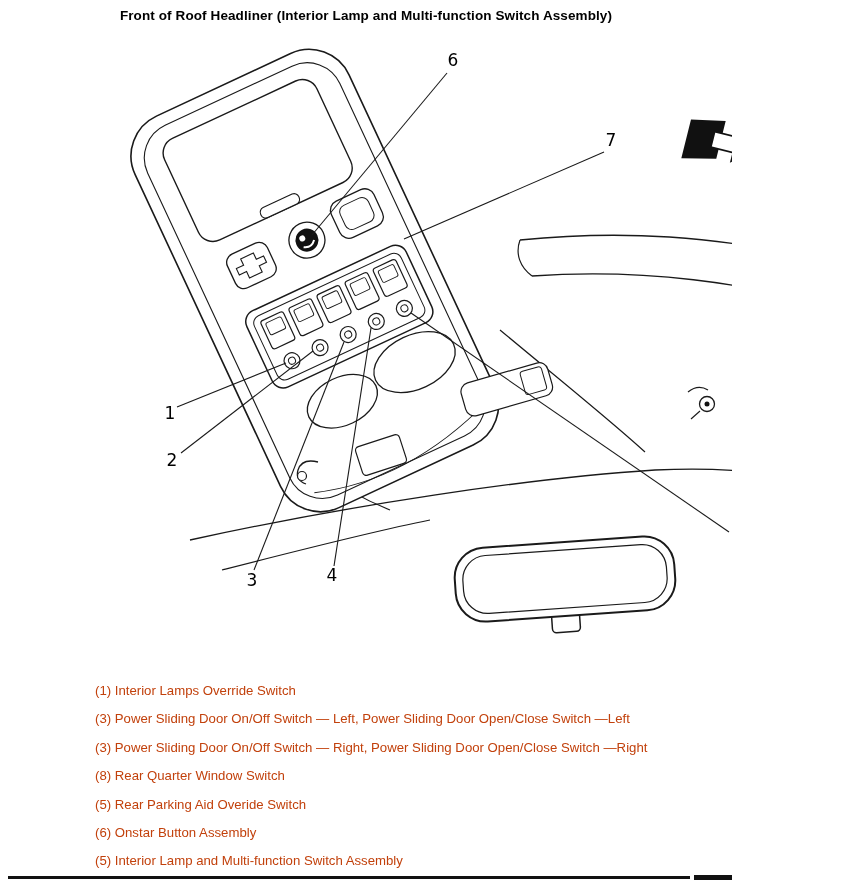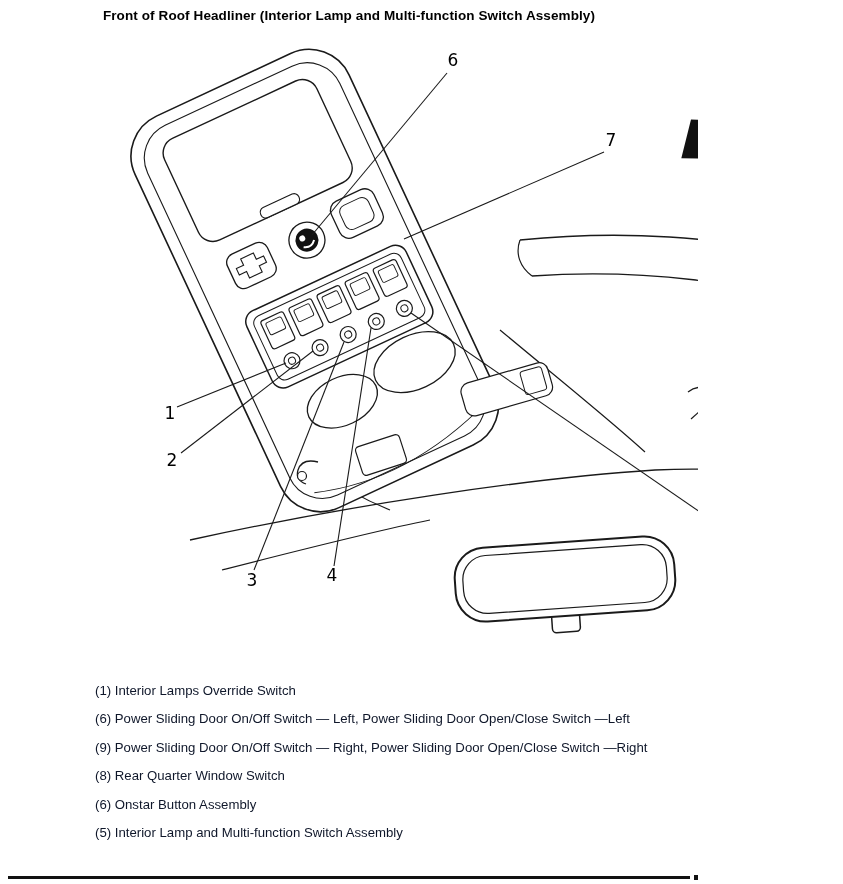--- a/index.html
+++ b/index.html
@@ -1,23 +1,23 @@
 <!DOCTYPE html>
 <html><head>
 <meta charset="utf-8">
 <style>
   html,body{margin:0;padding:0;background:#fff;}
   .page{position:relative;width:698px;height:884px;background:#ffffff;overflow:hidden;
-        font-family:"Liberation Sans",sans-serif;color:#111;}
+        font-family:"Liberation Sans",sans-serif;color:#111;padding-left:34px;}
   .title{position:absolute;top:8px;left:0;width:100%;text-align:center;
          font-weight:bold;font-size:13.5px;color:#000;letter-spacing:.1px;}
   svg.diagram{position:absolute;left:0;top:0;width:843px;height:884px;}
   svg.diagram .ln{stroke:#1a1a1a;fill:none;}
   svg.diagram text.callout{font-family:"DejaVu Sans",sans-serif;font-size:17px;fill:#000;}
-  .legend{position:absolute;left:95px;top:677px;font-size:13.2px;color:#0f172a;}
+  .legend{position:absolute;left:95px;top:677px;font-size:13.2px;color:#c2410c;}
   .legend-line{height:28.4px;line-height:28.4px;white-space:nowrap;}
   .rule{position:absolute;background:#111;}
   .rule-left{left:8px;top:876px;width:682px;height:3px;}
   .rule-right{left:694px;top:875px;width:142px;height:5px;}
 </style>
 </head>
 <body>
 
 <div class="page">
 
@@ -130,23 +130,24 @@
     <text class="callout" x="172" y="466" text-anchor="middle">2</text>
     <text class="callout" x="252" y="586" text-anchor="middle">3</text>
     <text class="callout" x="332" y="581" text-anchor="middle">4</text>
     <text class="callout" x="738" y="546" text-anchor="middle">5</text>
     <text class="callout" x="453" y="66" text-anchor="middle">6</text>
     <text class="callout" x="611" y="146" text-anchor="middle">7</text>
   </svg>
 
   <div class="legend">
     <div class="legend-line">(1) Interior Lamps Override Switch</div>
-    <div class="legend-line">(6) Power Sliding Door On/Off Switch — Left, Power Sliding Door Open/Close Switch —Left</div>
-    <div class="legend-line">(9) Power Sliding Door On/Off Switch — Right, Power Sliding Door Open/Close Switch —Right</div>
+    <div class="legend-line">(3) Power Sliding Door On/Off Switch — Left, Power Sliding Door Open/Close Switch —Left</div>
+    <div class="legend-line">(3) Power Sliding Door On/Off Switch — Right, Power Sliding Door Open/Close Switch —Right</div>
     <div class="legend-line">(8) Rear Quarter Window Switch</div>
+    <div class="legend-line">(5) Rear Parking Aid Overide Switch</div>
     <div class="legend-line">(6) Onstar Button Assembly</div>
     <div class="legend-line">(5) Interior Lamp and Multi-function Switch Assembly</div>
   </div>
 
   <div class="rule rule-left"></div>
   <div class="rule rule-right"></div>
 
 </div>
 
 </body></html>

